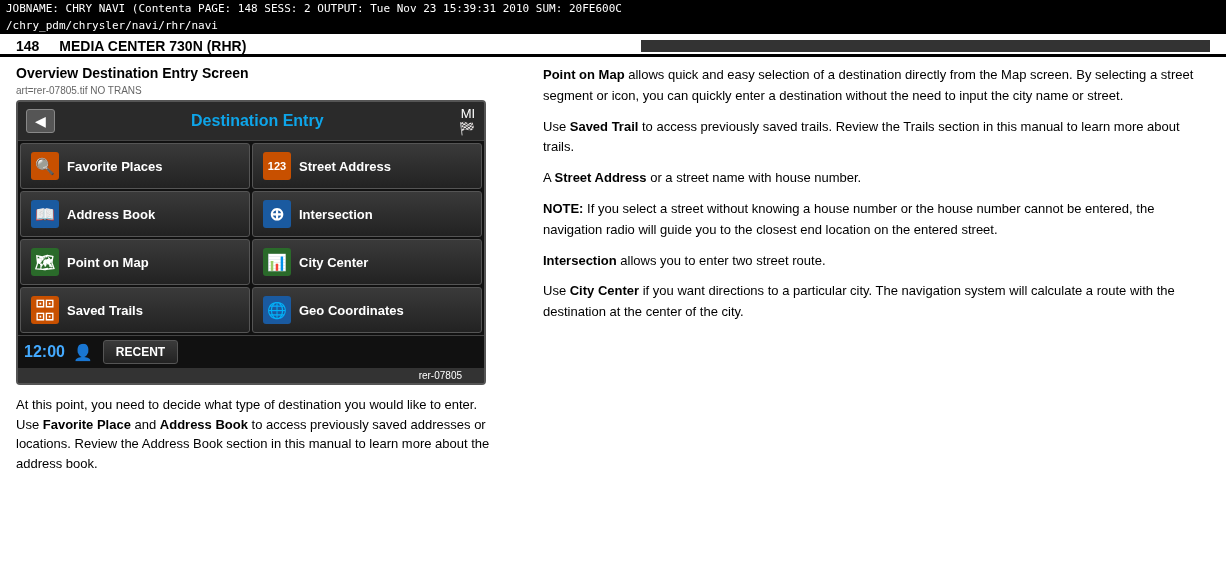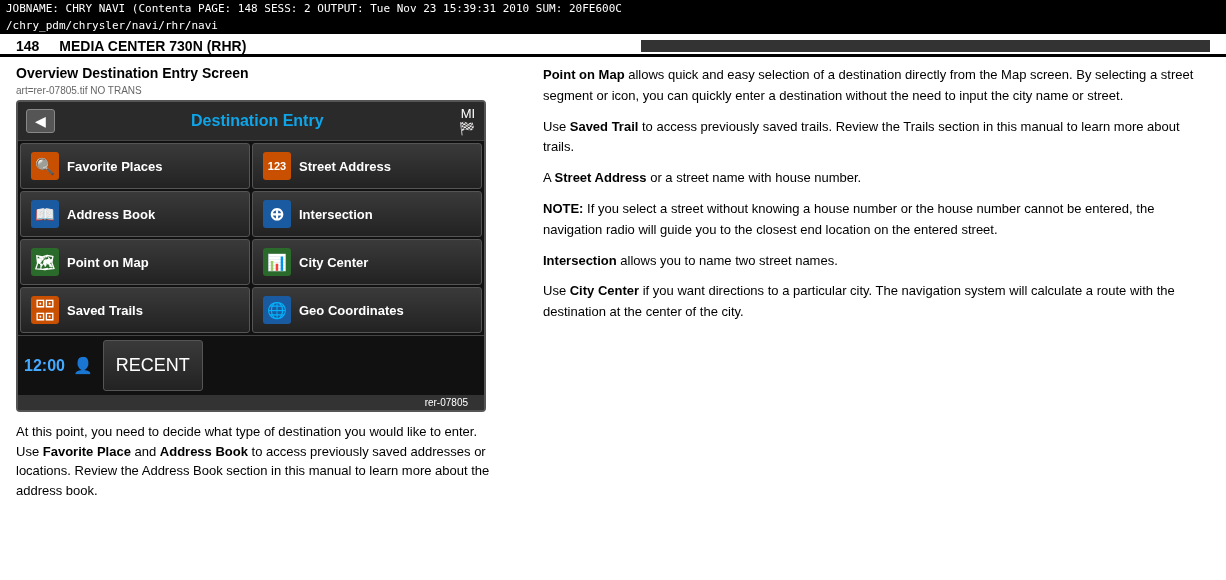--- a/index.html
+++ b/index.html
@@ -167,32 +167,32 @@
       cursor: pointer;
       flex: 1;
       text-align: center;
     }
 
     .nav-recent-btn {
       background: linear-gradient(to bottom, #3a3a3a, #222);
       border: 1px solid #555;
       border-radius: 3px;
       color: #fff;
-      padding: 14px 12px;
-      font-size: 18px;
-      font-weight: normal;
+      padding: 4px 12px;
+      font-size: 12px;
+      font-weight: bold;
       cursor: pointer;
     }
 
     .screen-ref {
       text-align: right;
       font-size: 10px;
       color: #fff;
       background: #333;
-      padding: 2px 16px;
+      padding: 2px 22px;
     }
 
     .body-text {
       margin-top: 10px;
       font-size: 13px;
       line-height: 1.5;
     }
 
     
     .right-col {
@@ -326,20 +326,20 @@
     <p>
       <span>Use </span><strong>Saved Trail</strong><span> to access previously saved trails. Review the Trails section in this manual to learn more about trails.</span>
     </p>
     <p>
       <span>A </span><strong>Street Address</strong><span> or a street name with house number.</span>
     </p>
     <p>
       <strong>NOTE:</strong><span>  If you select a street without knowing a house number or the house number cannot be entered, the navigation radio will guide you to the closest end location on the entered street.</span>
     </p>
     <p>
-      <strong>Intersection</strong><span> allows you to name two street names.</span>
+      <strong>Intersection</strong><span> allows you to enter two street route.</span>
     </p>
     <p>
       <span>Use </span><strong>City Center</strong><span> if you want directions to a particular city. The navigation system will calculate a route with the destination at the center of the city.</span>
     </p>
   </div>
 
 </div>
 
 </body></html>

